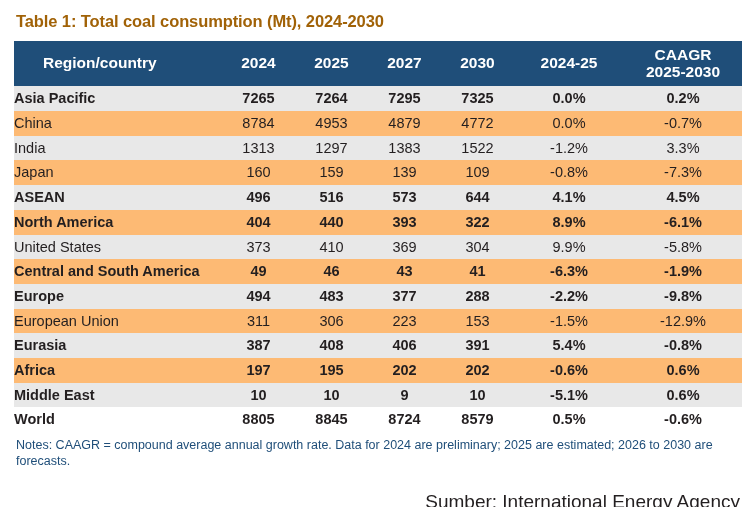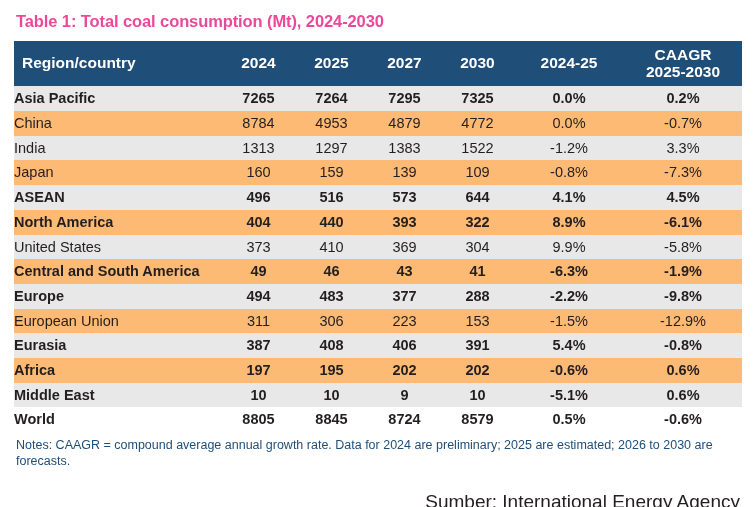--- a/index.html
+++ b/index.html
@@ -15,21 +15,21 @@
     overflow: hidden;
   }
   .page {
     width: 756px;
     height: 507px;
     box-sizing: border-box;
     padding: 12px 14px 0 14px;
     position: relative;
   }
   .table-title {
-    color: #ec4899;
+    color: #a16207;
     font-size: 16.5px;
     font-weight: bold;
     margin: 0 0 10px 2px;
     letter-spacing: -0.1px;
   }
   table.coal {
     border-collapse: collapse;
     width: 728px;
     table-layout: fixed;
     font-size: 14.5px;
@@ -40,21 +40,21 @@
     font-weight: bold;
     font-size: 15.5px;
     text-align: center;
     padding: 6px 6px;
     vertical-align: middle;
     line-height: 1.08;
     border: none;
   }
   table.coal thead th.first {
     text-align: left;
-    padding-left: 8px;
+    padding-left: 29px;
   }
   .hdr-two {
     display: block;
   }
   .hdr-two .l1 { display: block; }
   .hdr-two .l2 { display: block; }
 
   table.coal tbody td {
     padding: 4px 6px;
     text-align: center;

